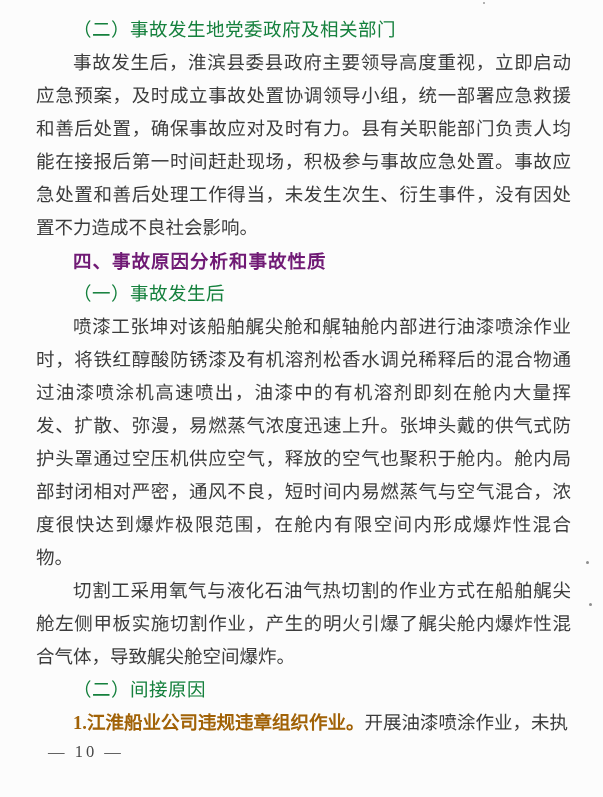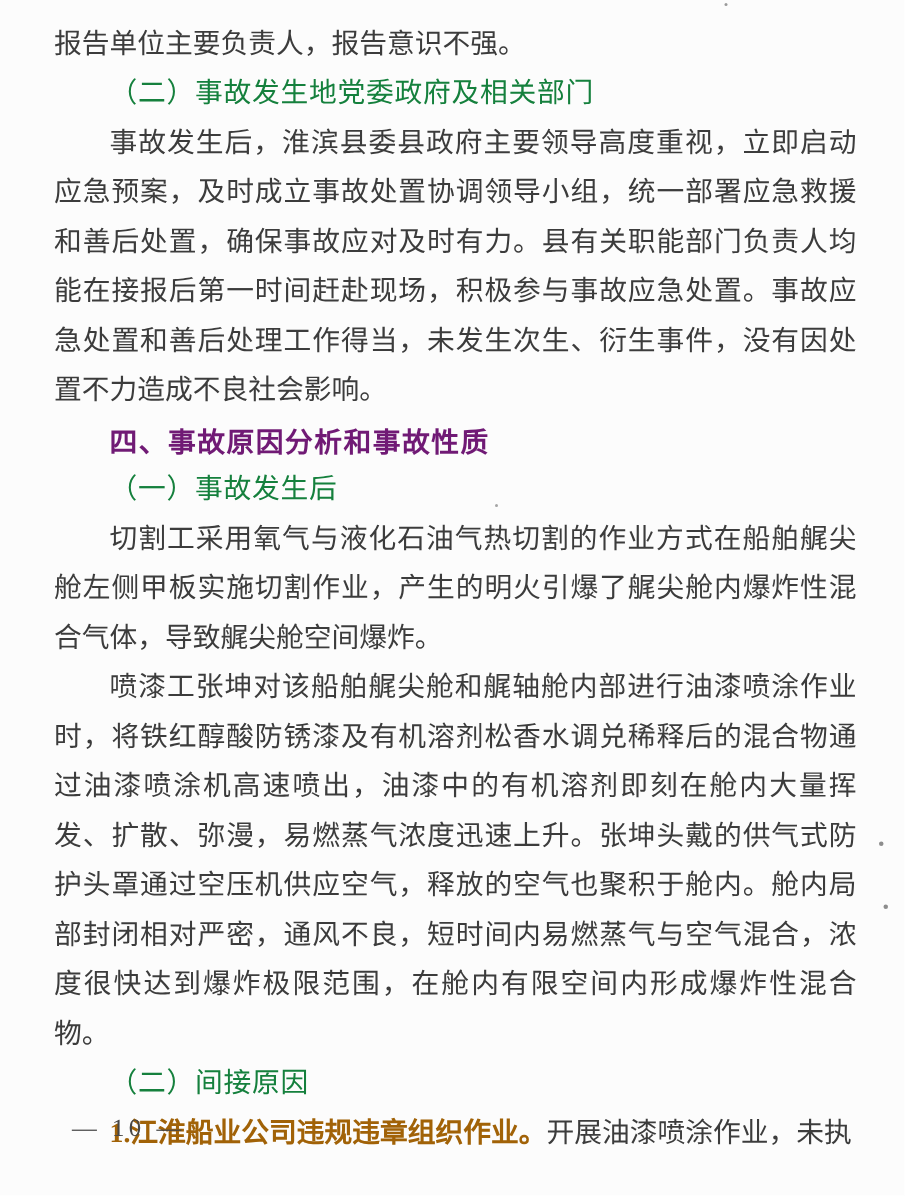--- a/index.html
+++ b/index.html
@@ -65,33 +65,32 @@
   #speck-2 { left: 589px; top: 603px; width: 3px; height: 3px; }
   #speck-3 { left: 330px; top: 336px; width: 2px; height: 2px; background: #a5a5a5; }
   #speck-4 { left: 483px; top: 2px;  width: 2px; height: 2px; background: #9a9a9a; }
 </style>
 </head>
 <body>
 
 <div class="page">
   <div class="content">
 
-    <p>报告单位主要负责人，报告意识不强。</p>
 
     <h3 class="h-sub">（二）事故发生地党委政府及相关部门</h3>
 
     <p class="indent">事故发生后，淮滨县委县政府主要领导高度重视，立即启动应急预案，及时成立事故处置协调领导小组，统一部署应急救援和善后处置，确保事故应对及时有力。县有关职能部门负责人均能在接报后第一时间赶赴现场，积极参与事故应急处置。事故应急处置和善后处理工作得当，未发生次生、衍生事件，没有因处置不力造成不良社会影响。</p>
 
     <h2 class="h-main">四、事故原因分析和事故性质</h2>
 
     <h3 class="h-sub">（一）事故发生后</h3>
 
+    <p class="indent">喷漆工张坤对该船舶艉尖舱和艉轴舱内部进行油漆喷涂作业时，将铁红醇酸防锈漆及有机溶剂松香水调兑稀释后的混合物通过油漆喷涂机高速喷出，油漆中的有机溶剂即刻在舱内大量挥发、扩散、弥漫，易燃蒸气浓度迅速上升。张坤头戴的供气式防护头罩通过空压机供应空气，释放的空气也聚积于舱内。舱内局部封闭相对严密，通风不良，短时间内易燃蒸气与空气混合，浓度很快达到爆炸极限范围，在舱内有限空间内形成爆炸性混合物。</p>
+
     <p class="indent">切割工采用氧气与液化石油气热切割的作业方式在船舶艉尖舱左侧甲板实施切割作业，产生的明火引爆了艉尖舱内爆炸性混合气体，导致艉尖舱空间爆炸。</p>
-
-    <p class="indent">喷漆工张坤对该船舶艉尖舱和艉轴舱内部进行油漆喷涂作业时，将铁红醇酸防锈漆及有机溶剂松香水调兑稀释后的混合物通过油漆喷涂机高速喷出，油漆中的有机溶剂即刻在舱内大量挥发、扩散、弥漫，易燃蒸气浓度迅速上升。张坤头戴的供气式防护头罩通过空压机供应空气，释放的空气也聚积于舱内。舱内局部封闭相对严密，通风不良，短时间内易燃蒸气与空气混合，浓度很快达到爆炸极限范围，在舱内有限空间内形成爆炸性混合物。</p>
 
     <h3 class="h-sub">（二）间接原因</h3>
 
     <p class="indent"><strong class="lead">1.江淮船业公司违规违章组织作业。</strong><span>开展油漆喷涂作业，未执</span></p>
 
   </div>
 
   <div class="page-number">— 10 —</div>
 
   <div class="speck" id="speck-1"></div>

